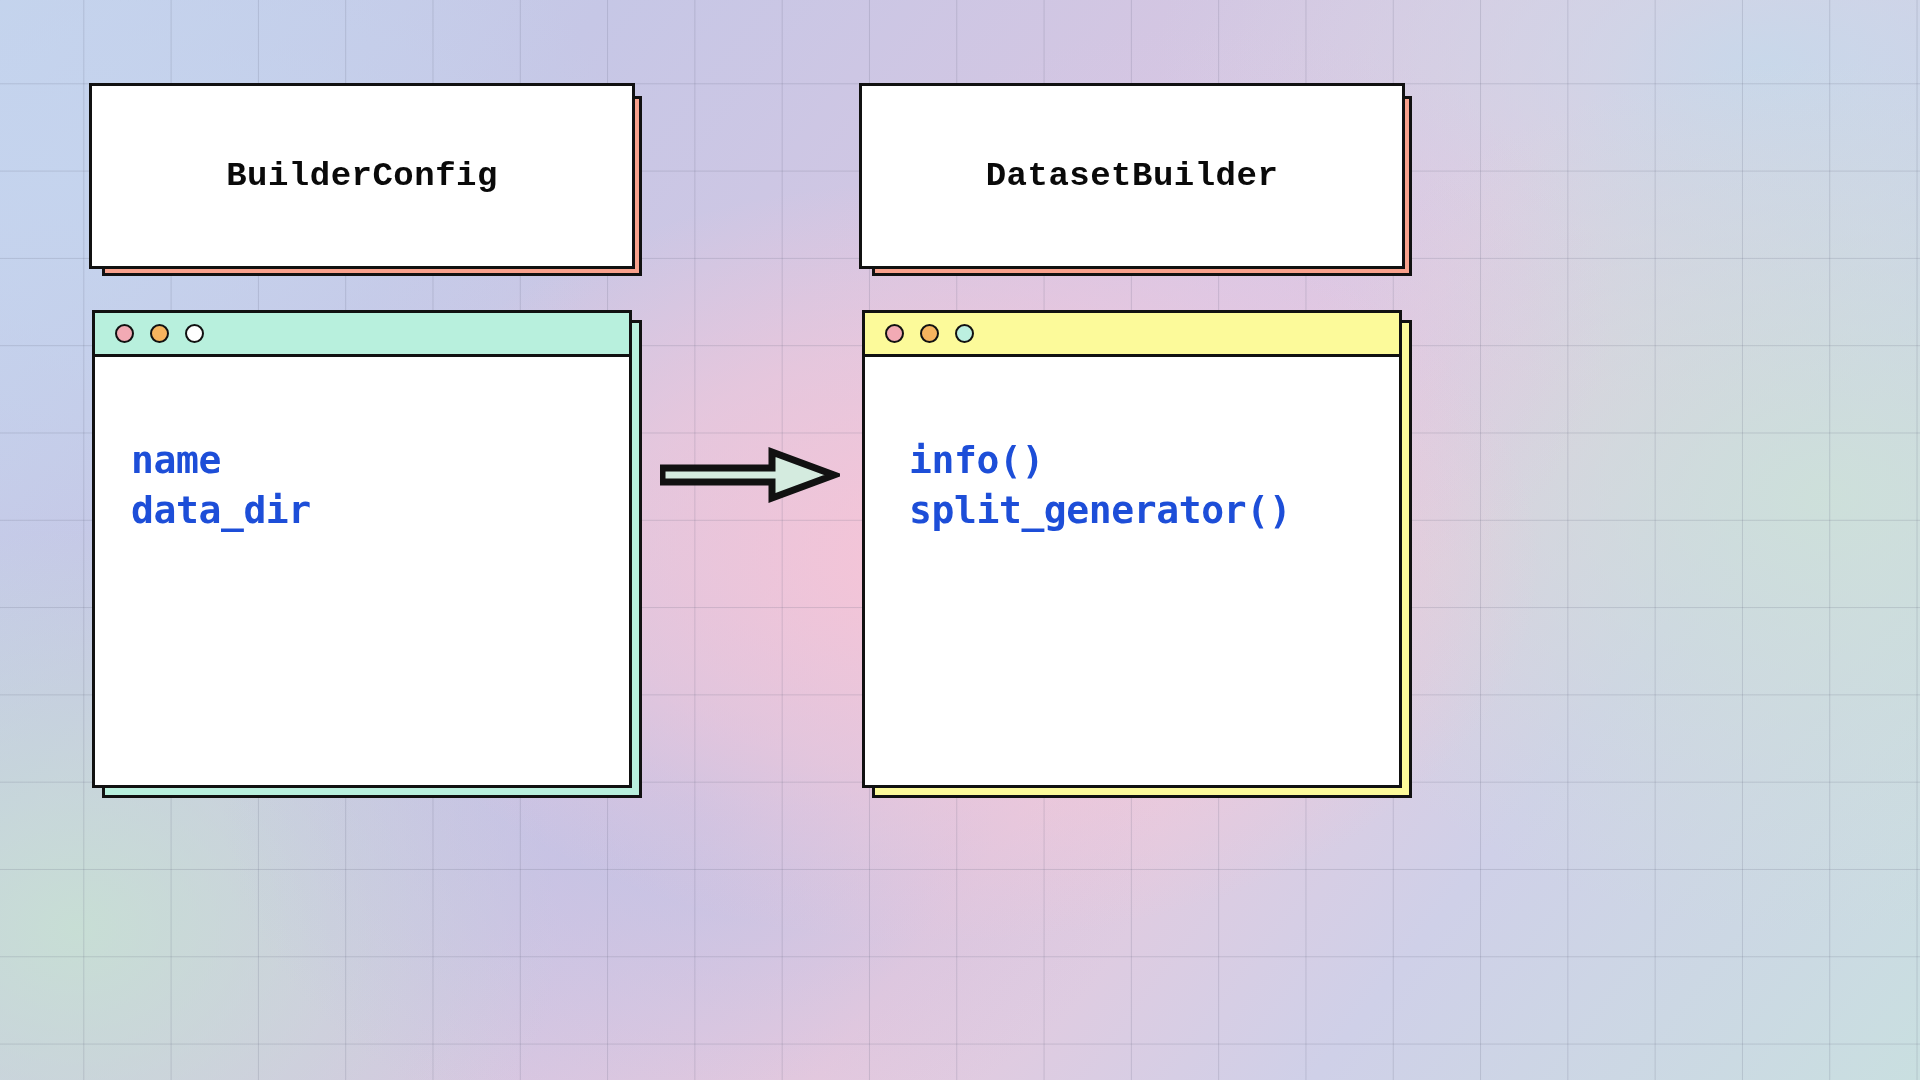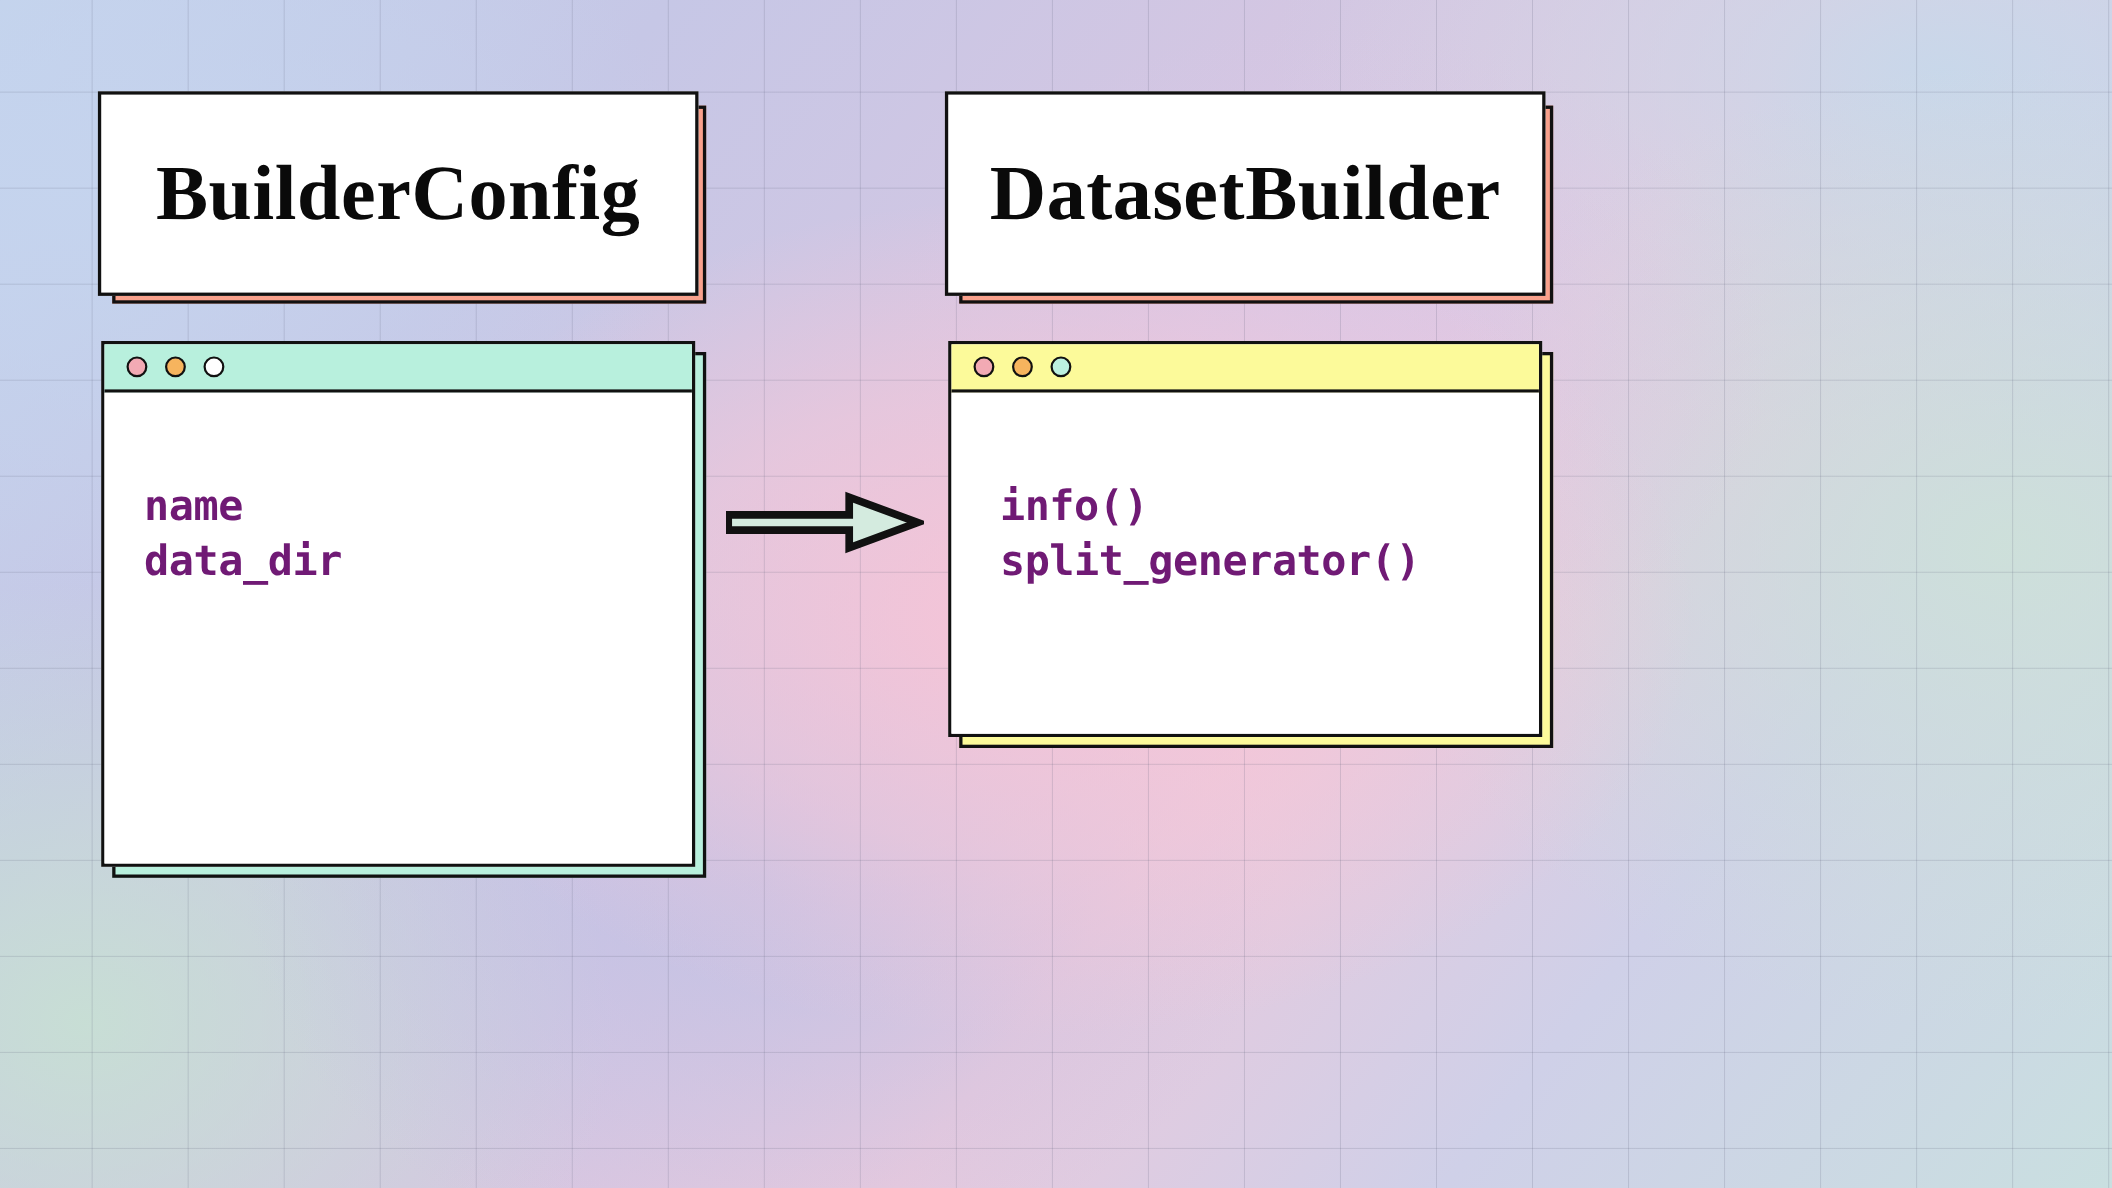--- a/index.html
+++ b/index.html
@@ -68,23 +68,23 @@
     position: absolute;
     inset: -3px;
     background: #ffffff;
     border: 3px solid #111111;
     z-index: 1;
     display: flex;
     align-items: center;
     justify-content: center;
   }
   .title-text {
-    font-family: Liberation Serif, serif;
+    font-family: Liberation Mono, monospace;
     font-weight: bold;
-    font-size: 71px;
+    font-size: 34px;
     letter-spacing: 0.5px;
     color: #0a0a0a;
     white-space: nowrap;
   }
 
   
   .window-card {
     position: absolute;
   }
   .window-card .shadow {
@@ -131,21 +131,21 @@
     left: 36px;
     top: 78px;
     display: flex;
     flex-direction: column;
   }
   .member {
     font-family: "DejaVu Sans Mono", monospace;
     font-weight: bold;
     font-size: 38px;
     line-height: 50px;
-    color: #701a75;
+    color: #1d4ed8;
     white-space: nowrap;
     letter-spacing: -0.4px;
   }
 
   
   #flow-arrow {
     position: absolute;
     left: 660px;
     top: 444px;
     width: 180px;
@@ -185,21 +185,21 @@
     </div>
   </div>
 
   <div class="title-card" style="left:862px; top:86px; width:540px; height:180px; border:none; background:none;text-align:center;">
     <div class="shadow"></div>
     <div class="face">
       <span class="title-text">DatasetBuilder</span>
     </div>
   </div>
 
-  <div class="window-card" style="left:862px; top:310px; width:540px; height:360px;">
+  <div class="window-card" style="left:862px; top:310px; width:540px; height:478px;">
     <div class="shadow" style="background:#fcfa9a;"></div>
     <div class="face">
       <div class="titlebar" style="background:#fcfa9a;">
         <span class="dot" style="background:#f2aab4;"></span>
         <span class="dot" style="background:#f6b45e;"></span>
         <span class="dot" style="background:#bcf0e0;"></span>
       </div>
       <div class="win-body">
         <div class="member-list" style="left:44px; top:78px;">
           <div class="member">info()</div>

